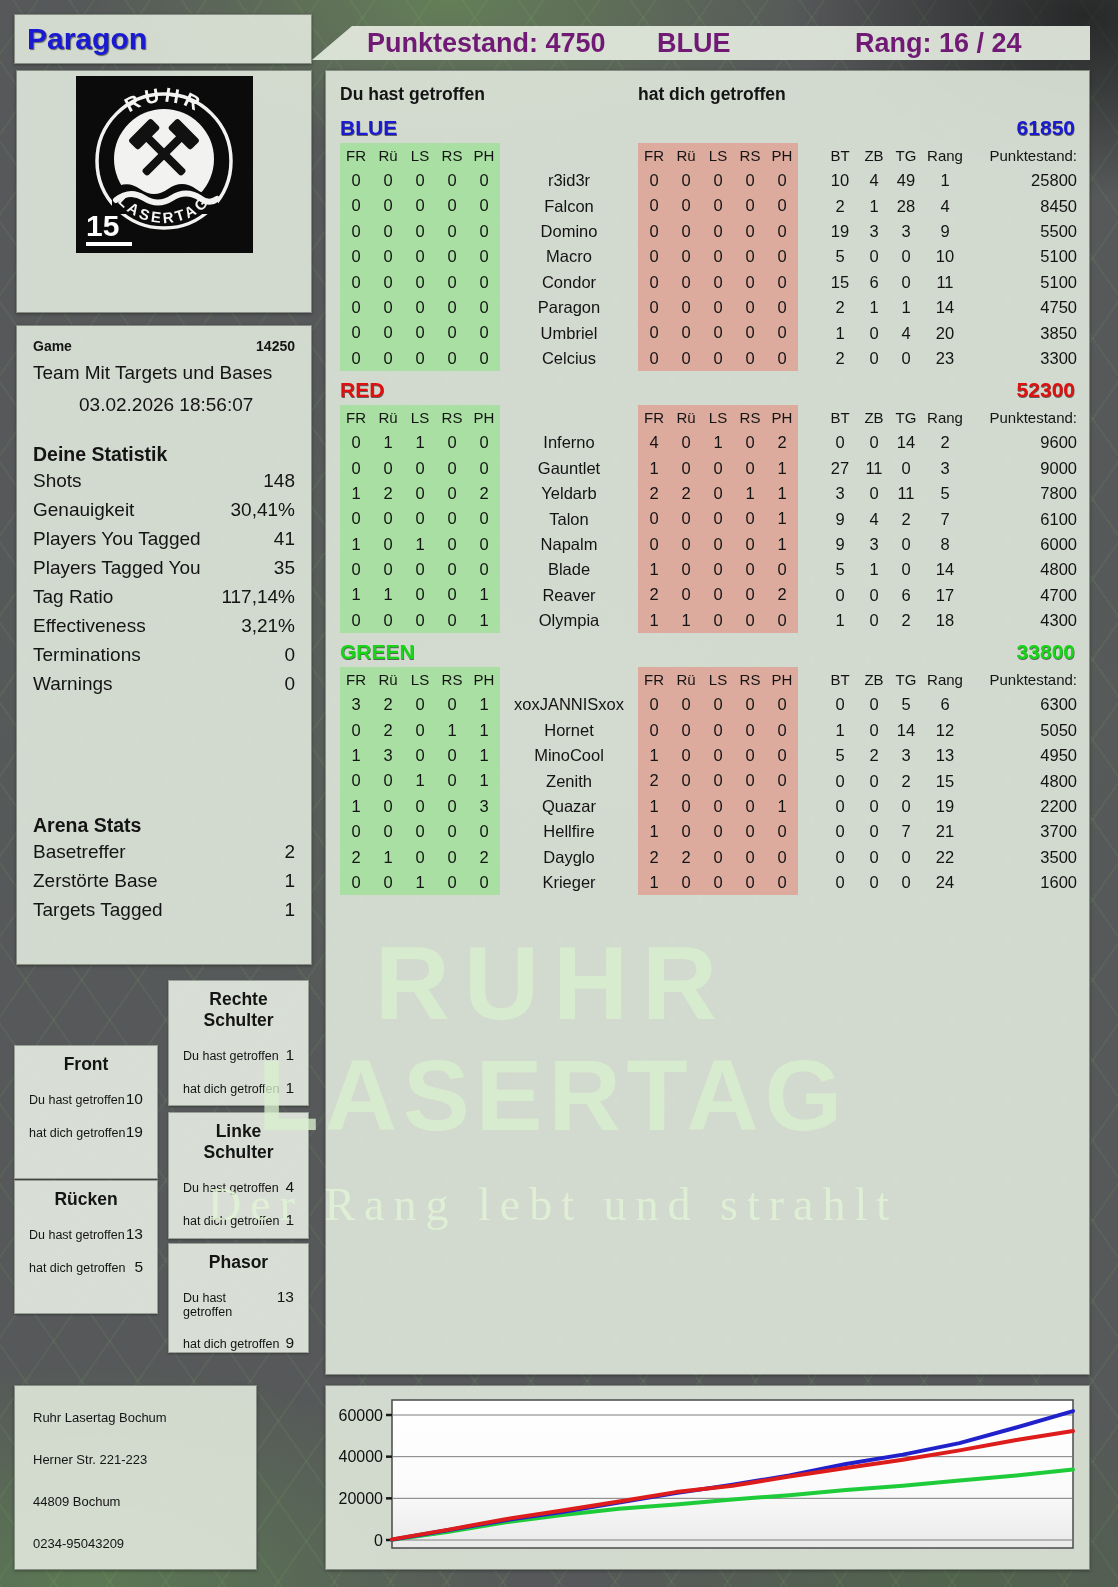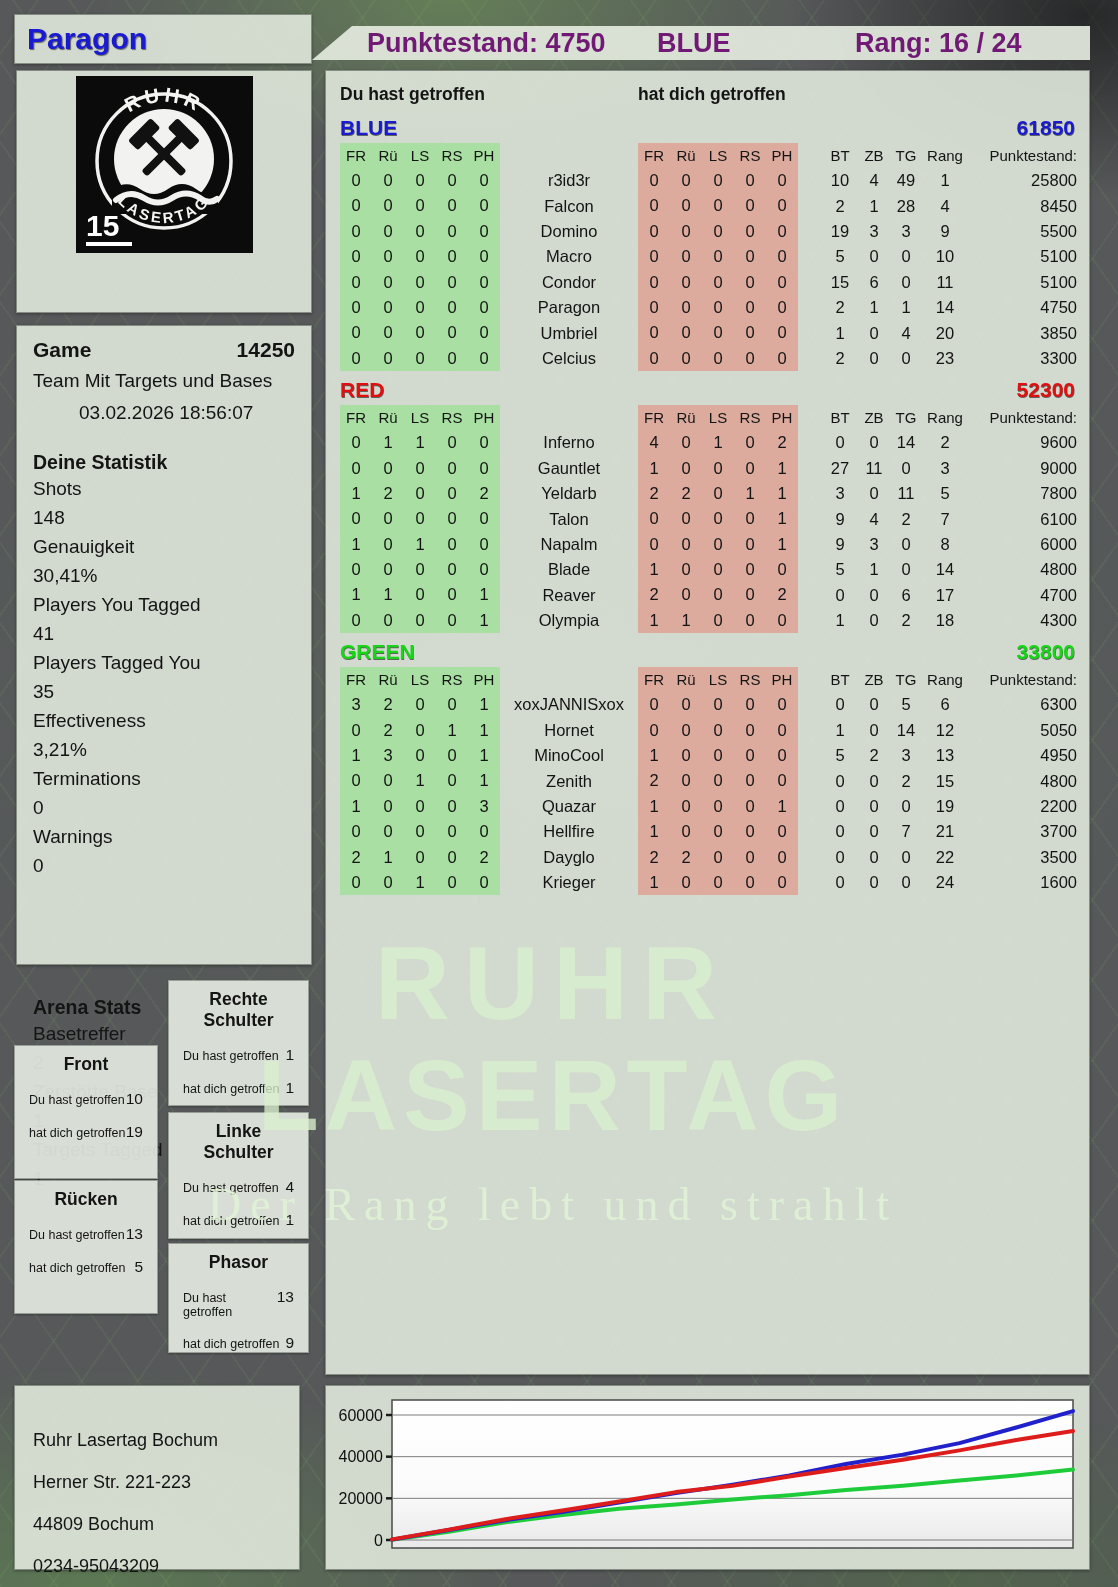--- a/index.html
+++ b/index.html
@@ -24,38 +24,38 @@
   .header-bar{position:absolute;left:312px;top:14px;width:778px;height:34px;z-index:2;
     background:rgba(227,234,222,0.93);clip-path:polygon(40px 0,100% 0,100% 100%,0 100%);
     font-size:27px;font-weight:700;color:#701a75;box-shadow:0 1px 3px rgba(0,0,0,0.35);margin-top:12px;}
   .header-bar span{position:absolute;top:50%;transform:translateY(-50%);white-space:nowrap;}
   .hb-punkte{left:55px;} .hb-team{left:345px;} .hb-rang{left:543px;}
   
   .logo-box{left:16px;top:70px;width:296px;height:243px;display:flex;justify-content:center;}
   .logo-box svg{margin-top:5px;}
   
   .stats-box{left:16px;top:325px;width:296px;height:640px;padding:12px 16px;font-size:19px;}
-  .game-row{display:flex;justify-content:space-between;font-weight:700;font-size:21px;}
+  .game-row{display:flex;justify-content:space-between;font-weight:700;font-size:14px;}
   .mode-line{margin-top:8px;} .date-line{margin-top:10px;margin-left:46px;}
   .sec-title{margin-top:27px;font-weight:700;font-size:19.5px;}
   .sec-title.arena{margin-top:116px;}
-  .stat-row{display:flex;justify-content:space-between;line-height:29px;font-size:19px;flex-direction:column;}
+  .stat-row{display:flex;justify-content:space-between;line-height:29px;font-size:19px;}
   
   .hitbox{position:absolute;background:rgba(227,233,223,0.92);border:1px solid rgba(58,64,58,0.4);
     box-sizing:border-box;padding:8px 14px;z-index:2;box-shadow:0 1px 2px rgba(0,0,0,0.3);}
   .hitbox .ht{text-align:center;font-weight:700;font-size:17.5px;}
   .hitbox .hrow{display:flex;justify-content:space-between;align-items:baseline;margin-top:15px;}
   .hitbox .hl{font-size:12.5px;} .hitbox .hv{font-size:15.5px;}
   #hb-rechte{left:168px;top:980px;width:141px;height:126px;}
   #hb-front{left:14px;top:1045px;width:144px;height:134px;}
   #hb-linke{left:168px;top:1112px;width:141px;height:127px;}
   #hb-ruecken{left:14px;top:1180px;width:144px;height:134px;}
   #hb-phasor{left:168px;top:1243px;width:141px;height:110px;}
   
-  .addr{left:14px;top:1385px;width:286px;height:185px;padding:28px 18px;font-size:18px;}
+  .addr{left:14px;top:1385px;width:243px;height:185px;padding:5px 18px;font-size:13px;}
   .addr div{margin-top:11px;line-height:31px;}
   
   .main{left:325px;top:70px;width:765px;height:1305px;padding:8px 14px;}
   .srow{display:grid;grid-template-columns:32px 32px 32px 32px 32px 138px 32px 32px 32px 32px 32px 24px 36px 32px 32px 46px 109px;
     align-items:center;height:25.4px;font-size:16.5px;}
   .srow > *{text-align:center;}
   .top-labels{height:30px;font-weight:700;font-size:17.5px;}
   .tl1{grid-column:1/7;text-align:left !important;}
   .tl2{grid-column:7/12;text-align:left !important;}
   .team-hdr{display:flex;justify-content:space-between;align-items:center;height:30px;
@@ -145,20 +145,24 @@
         </div>
         <div class="stat-row">
           <span class="sl">Players You Tagged</span>
           <span class="sv">41</span>
         </div>
         <div class="stat-row">
           <span class="sl">Players Tagged You</span>
           <span class="sv">35</span>
         </div>
         <div class="stat-row">
+          <span class="sl">Tag Ratio</span>
+          <span class="sv">117,14%</span>
+        </div>
+        <div class="stat-row">
           <span class="sl">Effectiveness</span>
           <span class="sv">3,21%</span>
         </div>
         <div class="stat-row">
           <span class="sl">Terminations</span>
           <span class="sv">0</span>
         </div>
         <div class="stat-row">
           <span class="sl">Warnings</span>
           <span class="sv">0</span>

